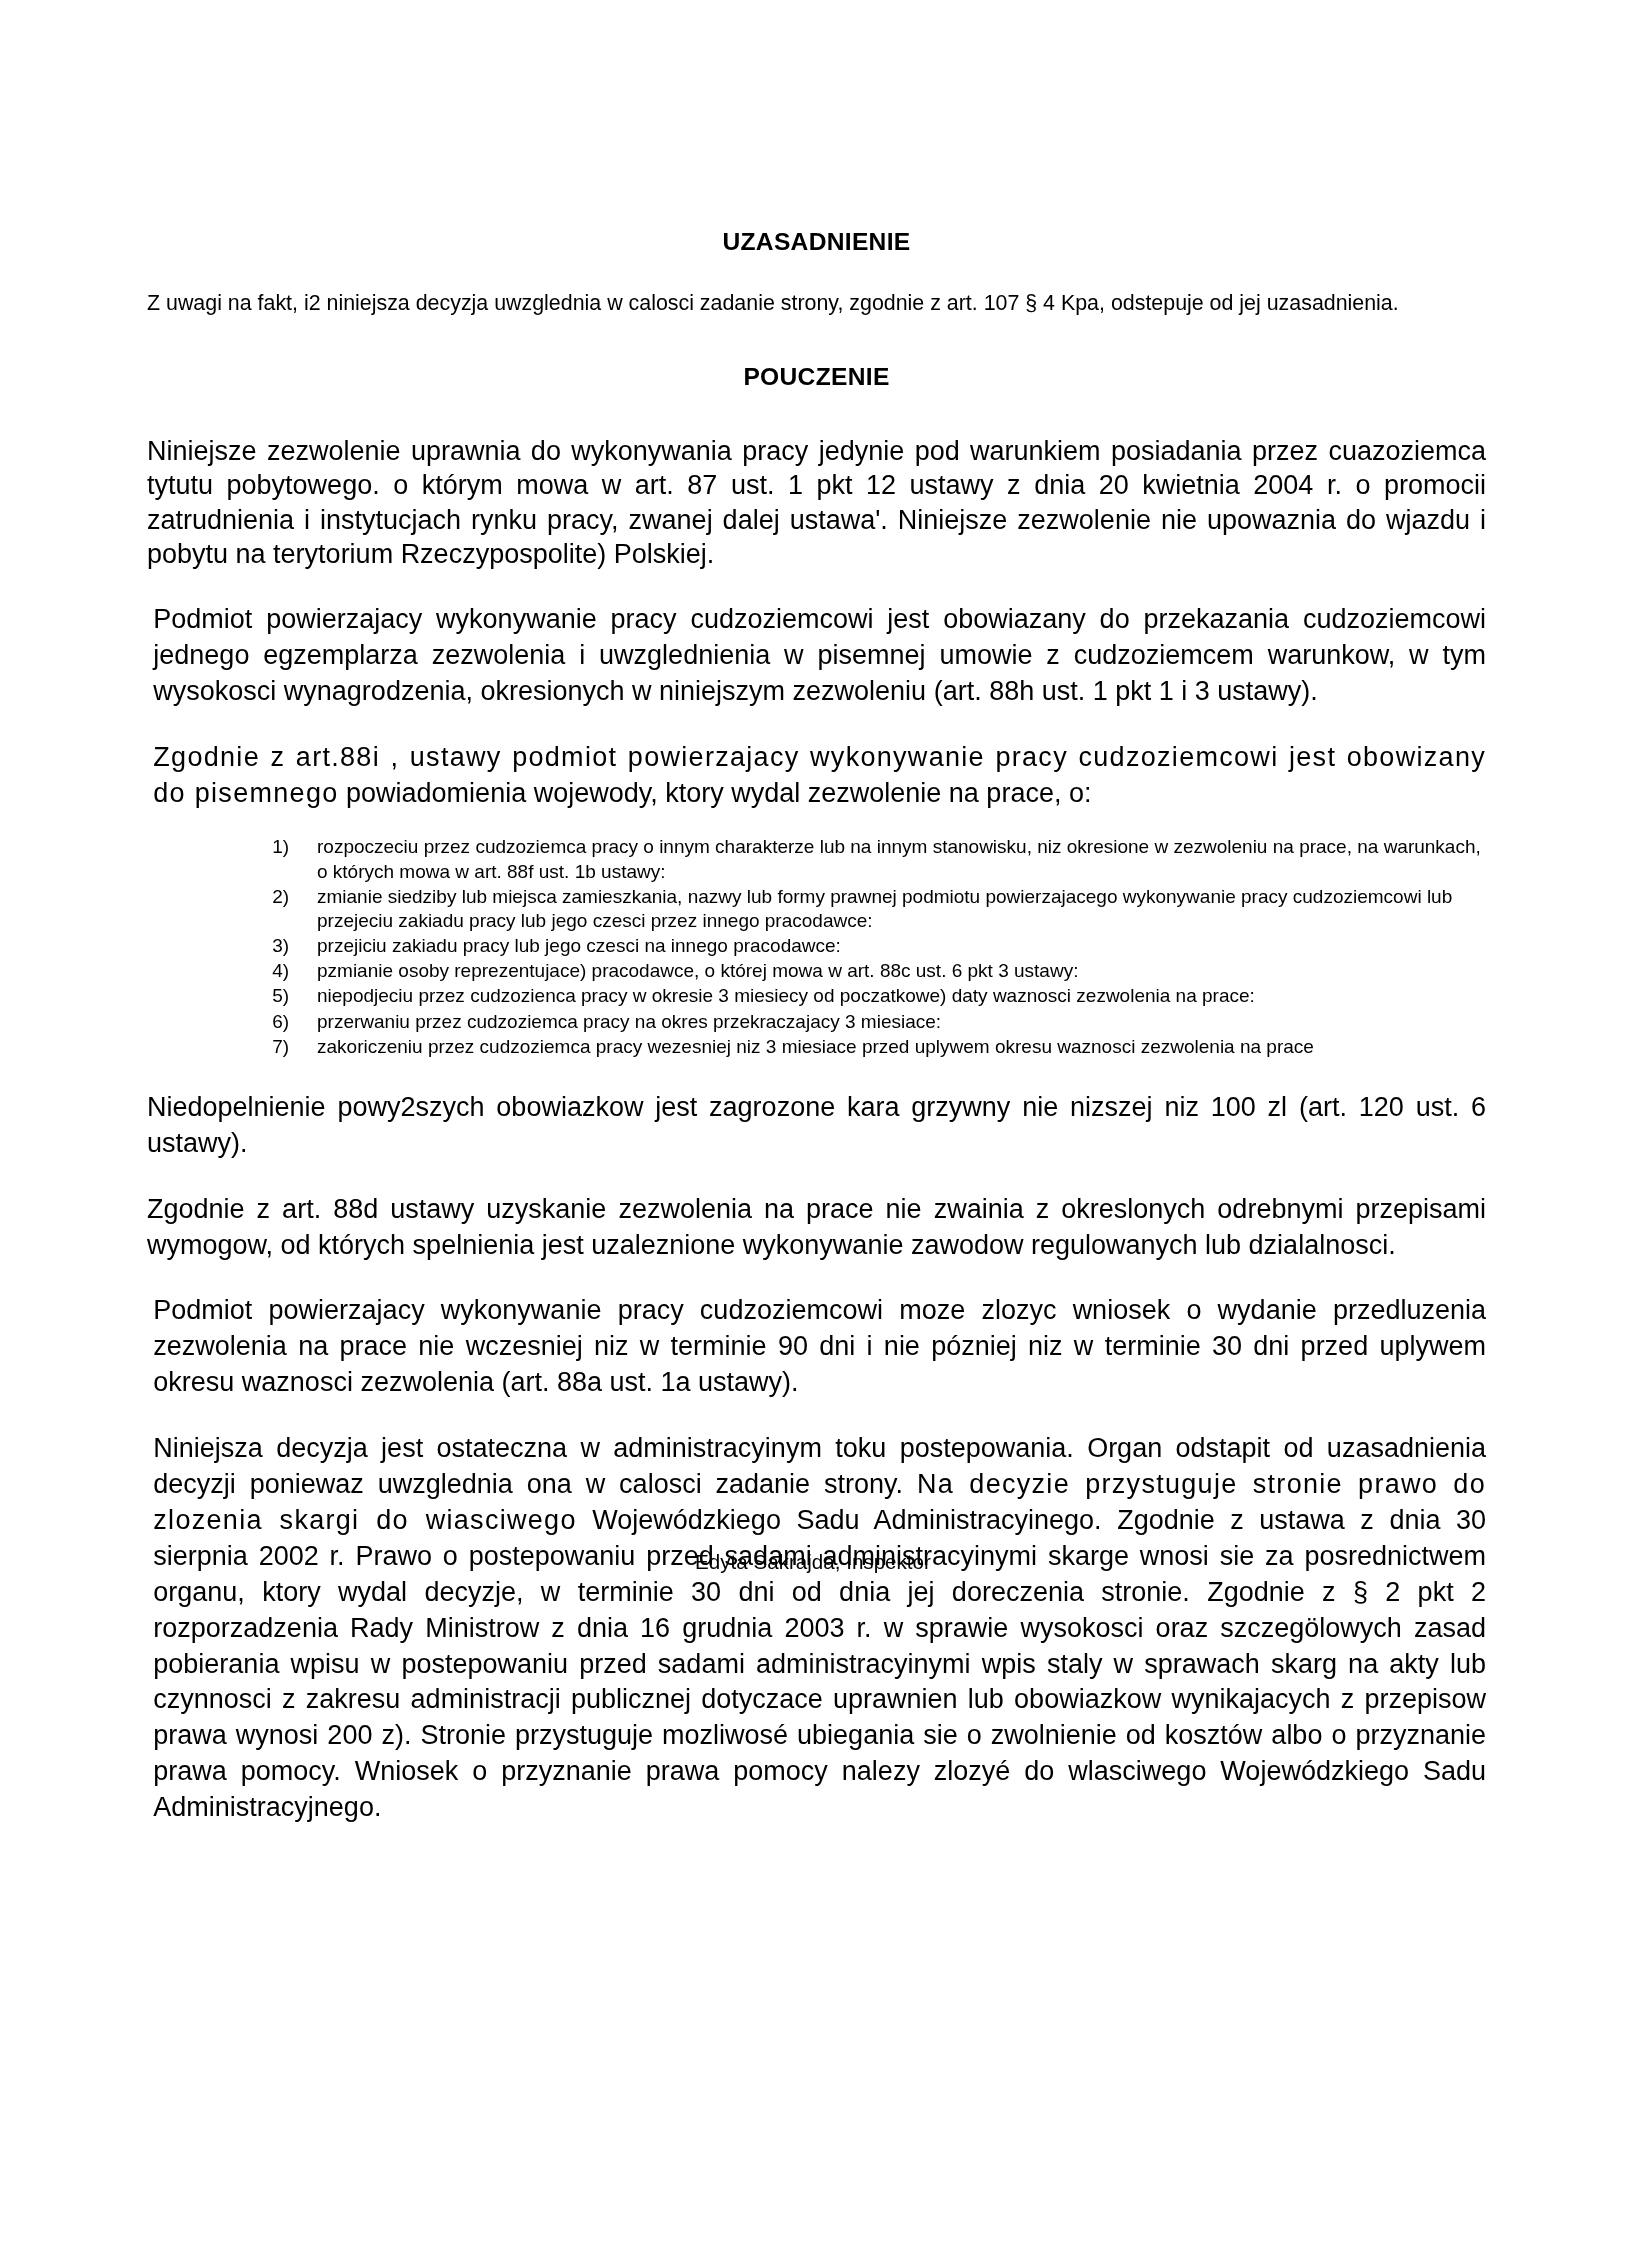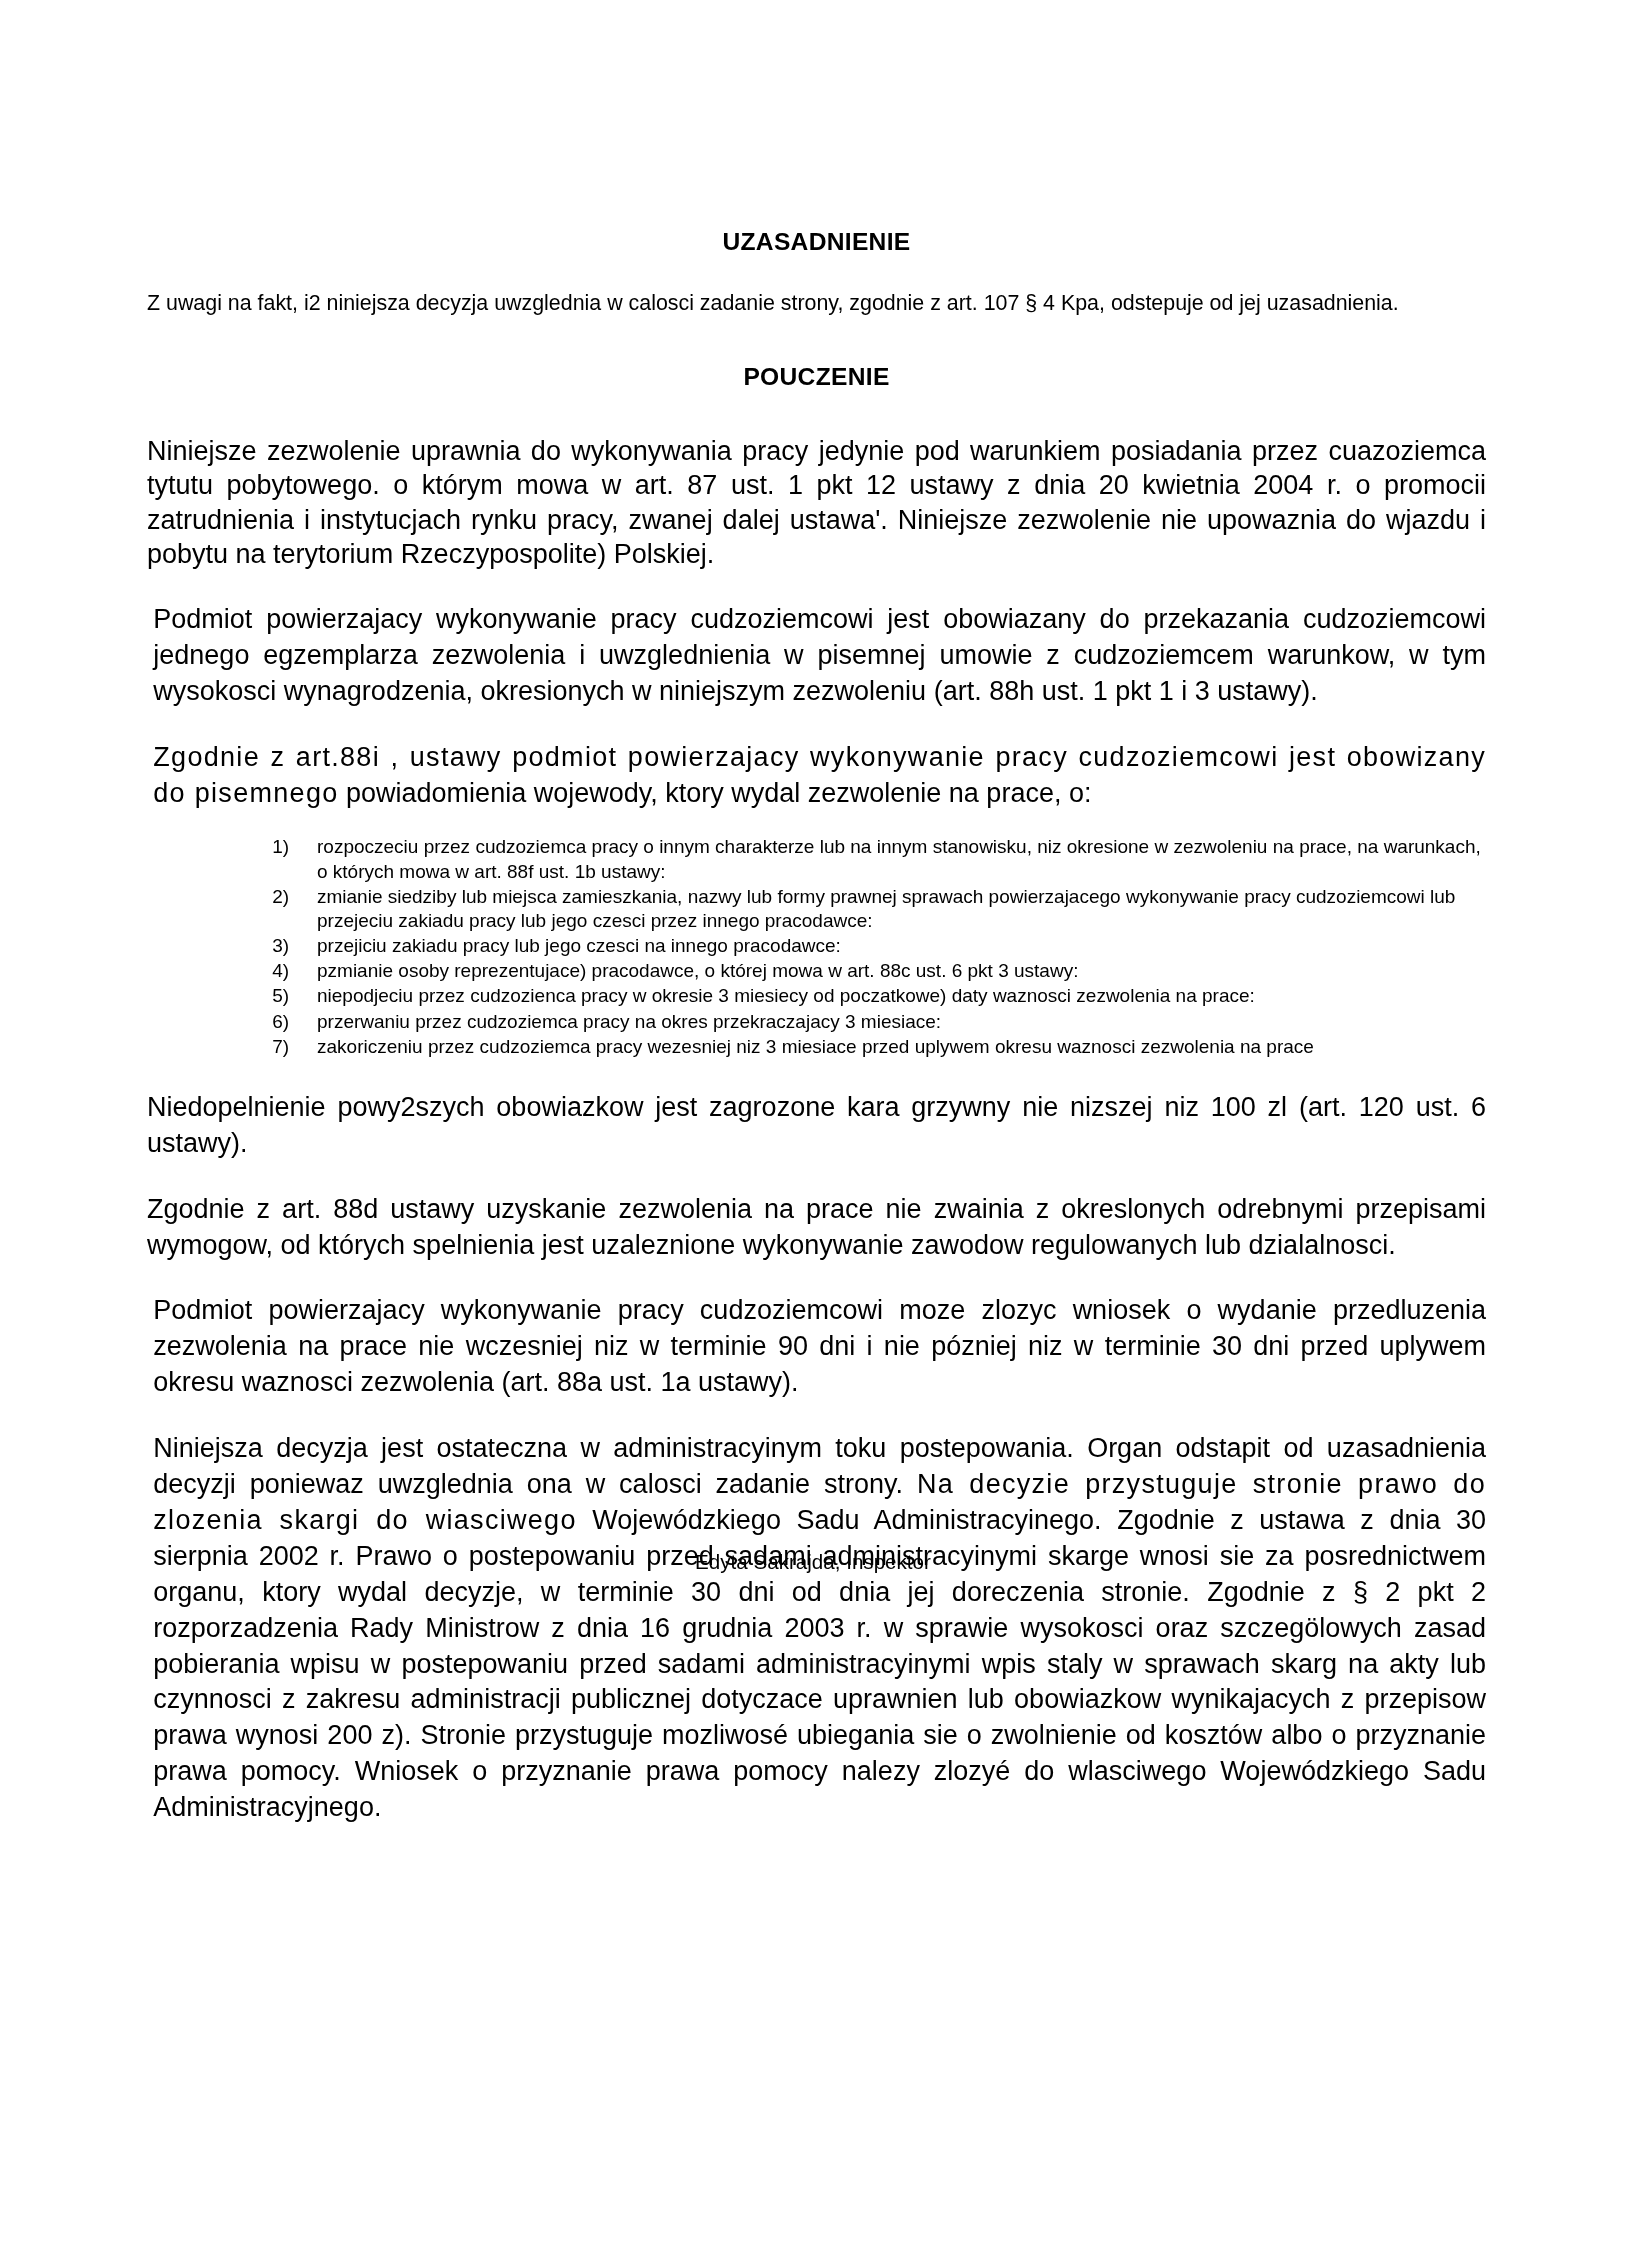--- a/index.html
+++ b/index.html
@@ -129,21 +129,21 @@
     </p>
 
     <div class="list-wrap">
       <ol class="list">
         <li>
           <span class="num">1)</span>
           <span>rozpoczeciu przez cudzoziemca pracy o innym charakterze lub na innym stanowisku, niz okresione w zezwoleniu na prace, na warunkach, o których mowa w art. 88f ust. 1b ustawy:</span>
         </li>
         <li>
           <span class="num">2)</span>
-          <span>zmianie siedziby lub miejsca zamieszkania, nazwy lub formy prawnej sprawach powierzajacego wykonywanie pracy cudzoziemcowi lub przejeciu zakiadu pracy lub jego czesci przez innego pracodawce:</span>
+          <span>zmianie siedziby lub miejsca zamieszkania, nazwy lub formy prawnej podmiotu powierzajacego wykonywanie pracy cudzoziemcowi lub przejeciu zakiadu pracy lub jego czesci przez innego pracodawce:</span>
         </li>
         <li>
           <span class="num">3)</span>
           <span>przejiciu zakiadu pracy lub jego czesci na innego pracodawce:</span>
         </li>
         <li>
           <span class="num">4)</span>
           <span>pzmianie osoby reprezentujace) pracodawce, o której mowa w art. 88c ust. 6 pkt 3 ustawy:</span>
         </li>
         <li>

